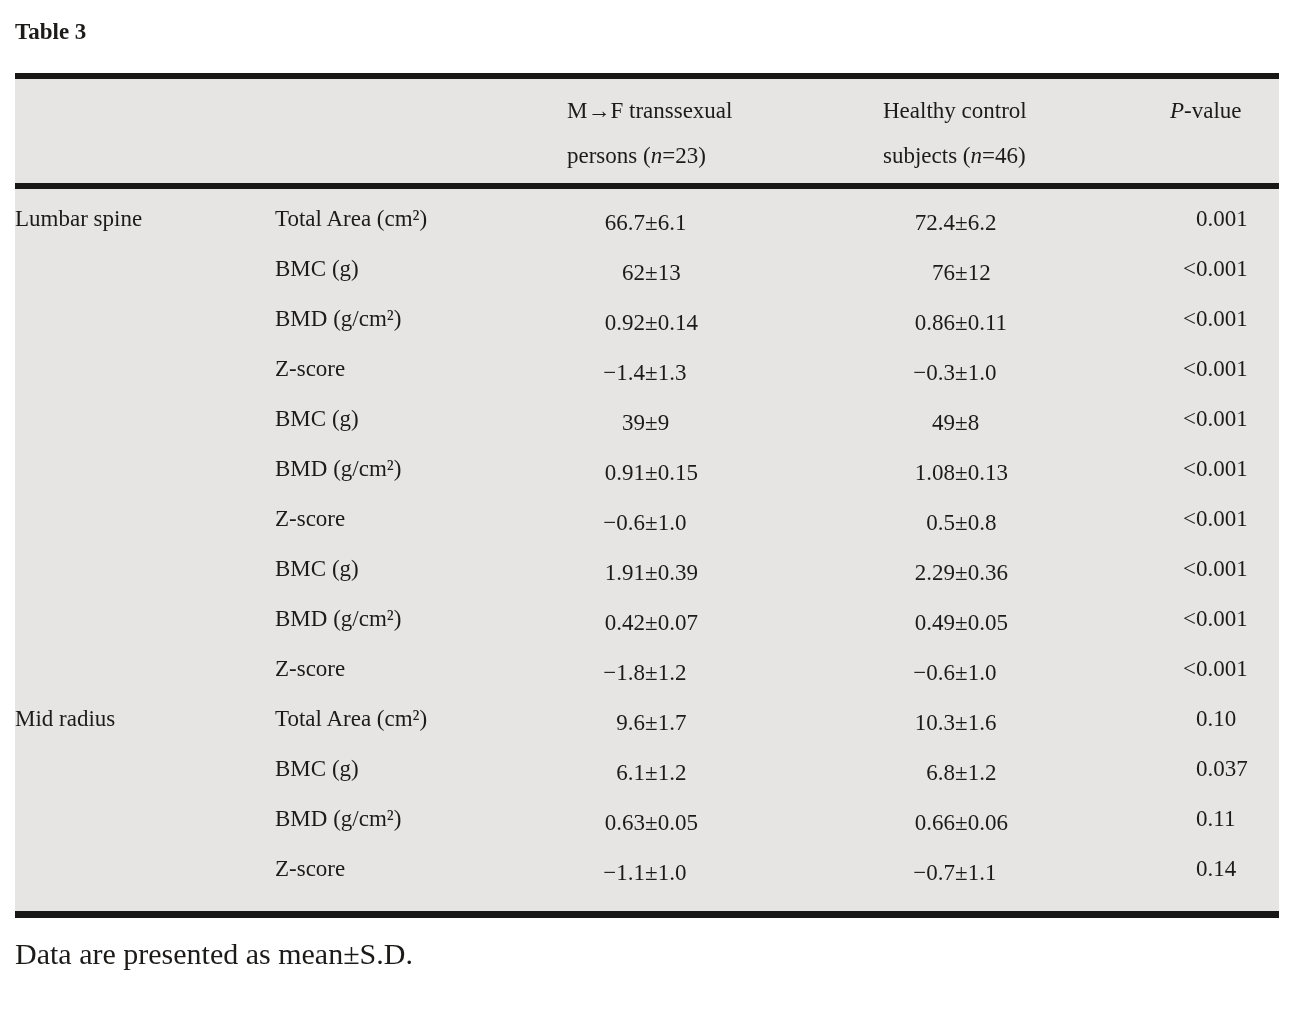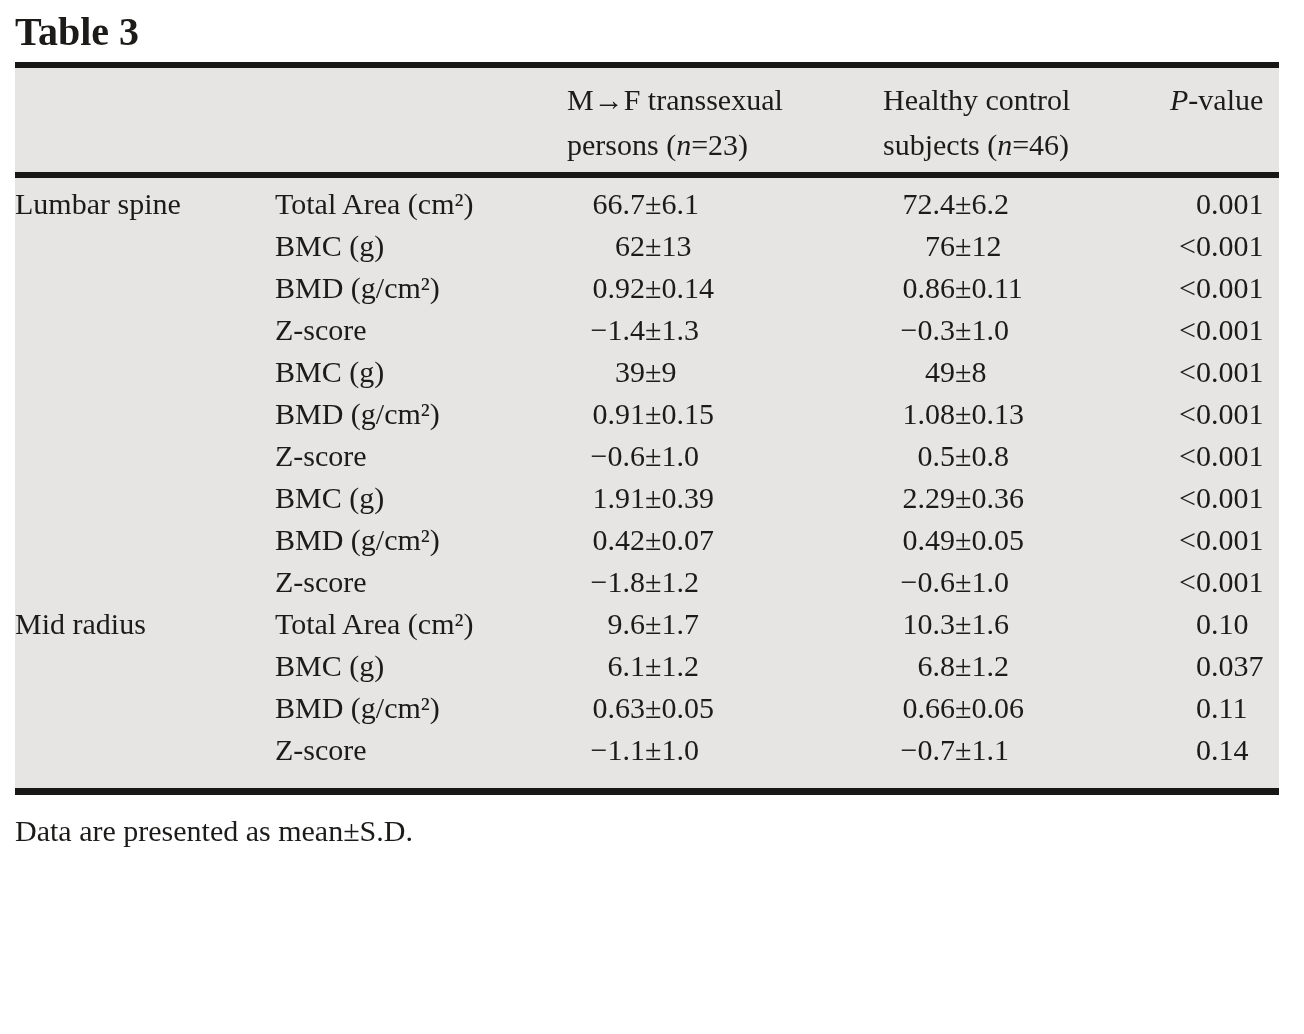--- a/index.html
+++ b/index.html
@@ -14,24 +14,24 @@
     font-family: "Liberation Serif", serif;
     color: #1c1b19;
   }
   .page {
     box-sizing: border-box;
     width: 1304px;
     height: 1034px;
     padding: 12px 0 0 15px;
   }
   .doc-title {
-    font-size: 40px;
+    font-size: 23px;
     font-weight: bold;
     line-height: 40px;
-    margin: 0 0 10px 0;
+    margin: 0 0 21px 0;
   }
   .caption {
     width: 1264px;
     font-size: 30px;
     line-height: 48px;
     margin: 0;
   }
   .caption .l1 {
     text-align: justify;
     text-align-last: justify;
@@ -40,41 +40,42 @@
     text-align: left;
   }
   table.bone-table {
     margin-top: 9px;
     width: 1264px;
     border-collapse: collapse;
     border-spacing: 0;
     background: #e6e5e4;
     border-top: 6px solid #181715;
     border-bottom: 7px solid #181715;
-    font-size: 30px;
+    font-size: 23px;
     table-layout: fixed;
   }
   thead td {
     vertical-align: top;
     padding: 9px 0 5px 0;
     line-height: 45px;
     border-bottom: 6px solid #181715;
   }
   tbody td {
     padding: 0;
     line-height: 42px;
     white-space: nowrap;
   }
   tbody tr:first-child td { padding-top: 5px; }
   tbody tr:last-child td { padding-bottom: 17px; }
   .it { font-style: italic; }
   .c-val .mean {
     display: inline-block;
     width: 78px;
     text-align: right;
+    margin-top: 8px;
   }
   .c-val.c4 .mean { width: 72px; }
   .c-p { padding-left: 2px; }
   .c-p .lt {
     display: inline-block;
     width: 24px;
     text-align: right;
   }
   .footnote {
     margin-top: 16px;

